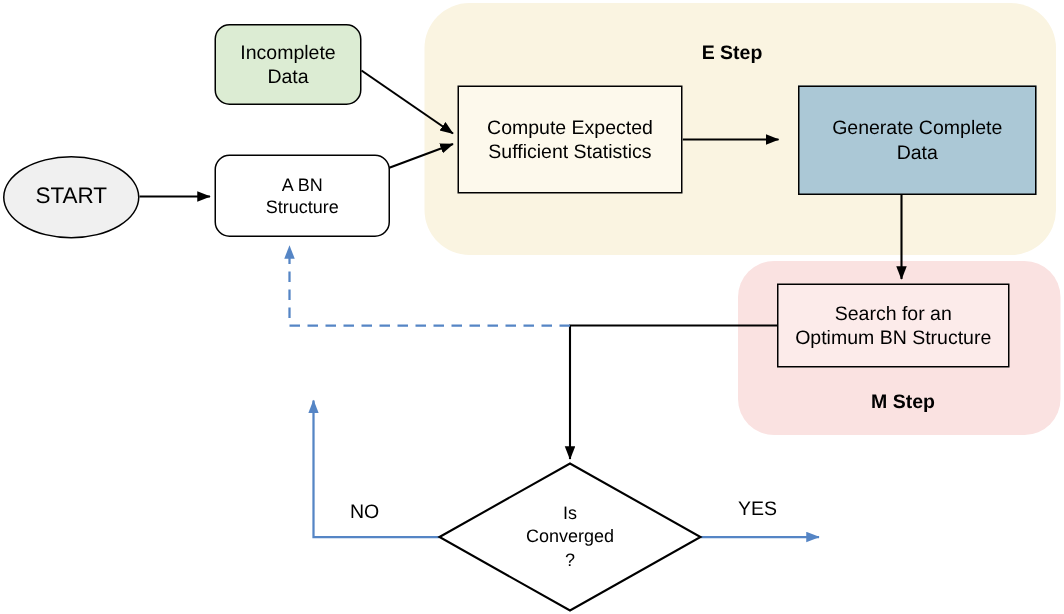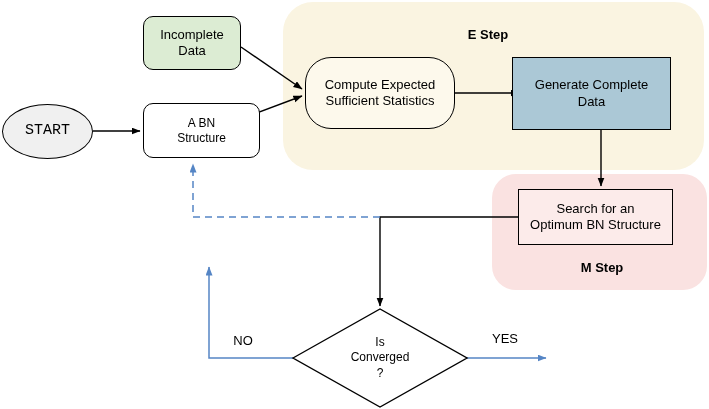--- a/index.html
+++ b/index.html
@@ -10,28 +10,28 @@
   }
   .region{position:absolute;z-index:0;}
   #e-region{left:283px;top:2px;width:421px;height:168px;border-radius:30px;background:var(--estep-region-fill);}
   #m-region{left:492px;top:174px;width:215px;height:116px;border-radius:24px;background:var(--mstep-region-fill);}
   #edges{position:absolute;left:0;top:0;z-index:1;}
   .node{
     position:absolute;z-index:2;display:flex;align-items:center;justify-content:center;
     text-align:center;white-space:pre-line;line-height:1.25;font-size:13px;
     border:1.5px solid var(--node-border);box-sizing:border-box;
   }
-  .ellipse{border-radius:50%;font-size:15px;font-family:Liberation Mono, monospace;}
+  .ellipse{border-radius:50%;font-size:15px;}
   .soft{border-radius:10px;justify-content:center;}
   .rect{border-radius:0;}
   #start-node{left:2px;top:104px;width:91px;height:55px;background:var(--start-fill);}
   #incomplete-node{left:143px;top:16px;width:98px;height:54px;background:var(--incomplete-fill);}
   #bn-node{left:143px;top:103px;width:117px;height:55px;background:var(--bn-fill);font-size:12px;}
-  #compute-node{left:305px;top:57px;width:150px;height:72px;background:var(--compute-fill);border-radius:26px;}
-  #generate-node{left:512px;top:57px;width:159px;height:73px;background:var(--generate-fill);}
+  #compute-node{left:305px;top:57px;width:150px;height:72px;background:var(--compute-fill);}
+  #generate-node{left:532px;top:57px;width:159px;height:73px;background:var(--generate-fill);}
   #search-node{left:518px;top:189px;width:155px;height:56px;background:var(--search-fill);}
   #stop-node{left:550px;top:329px;width:88px;height:58px;background:var(--stop-fill);}
   .floating-label{
     position:absolute;z-index:2;text-align:center;font-size:13px;white-space:nowrap;
   }
   .bold{font-weight:bold;}
   #e-step-label{left:428px;top:27px;width:120px;}
   #m-step-label{left:542px;top:260px;width:120px;}
   #replace-label{left:165px;top:234px;width:120px;}
   #no-label{left:213px;top:333px;width:60px;}

